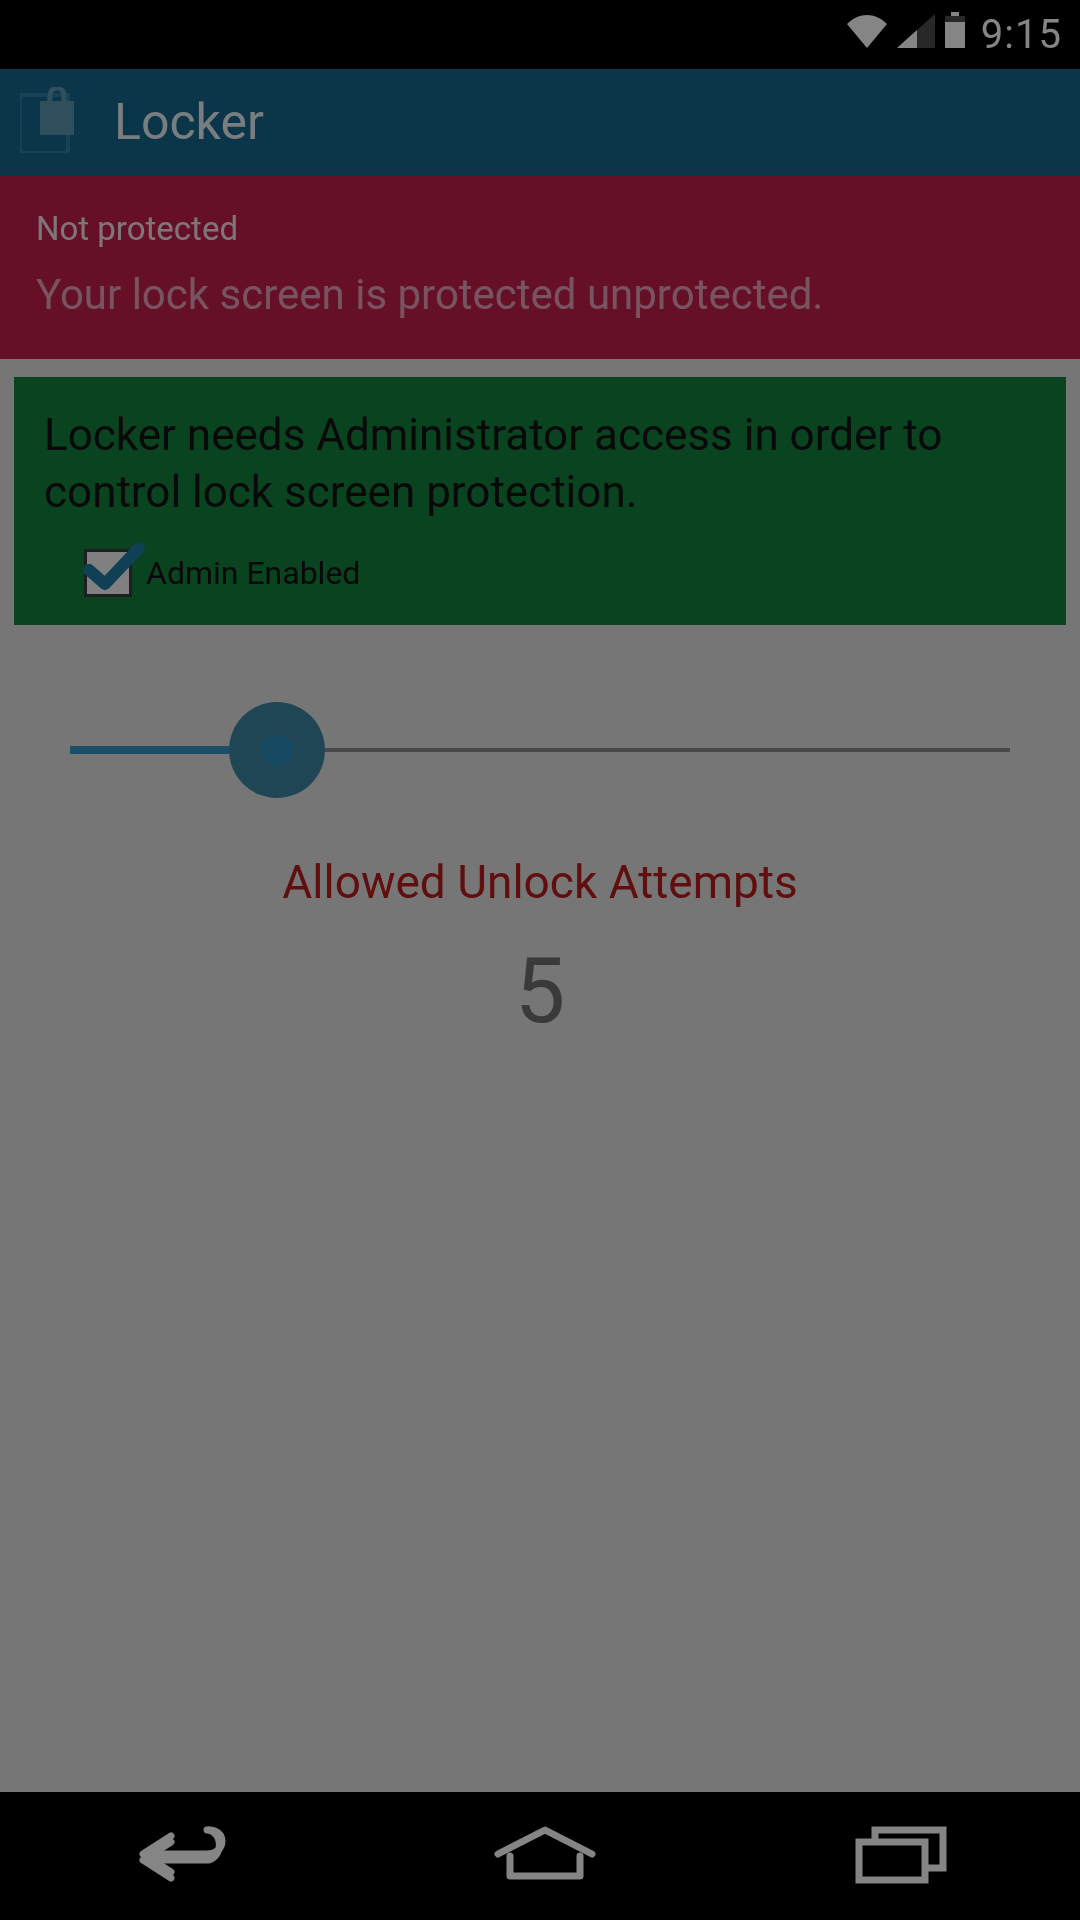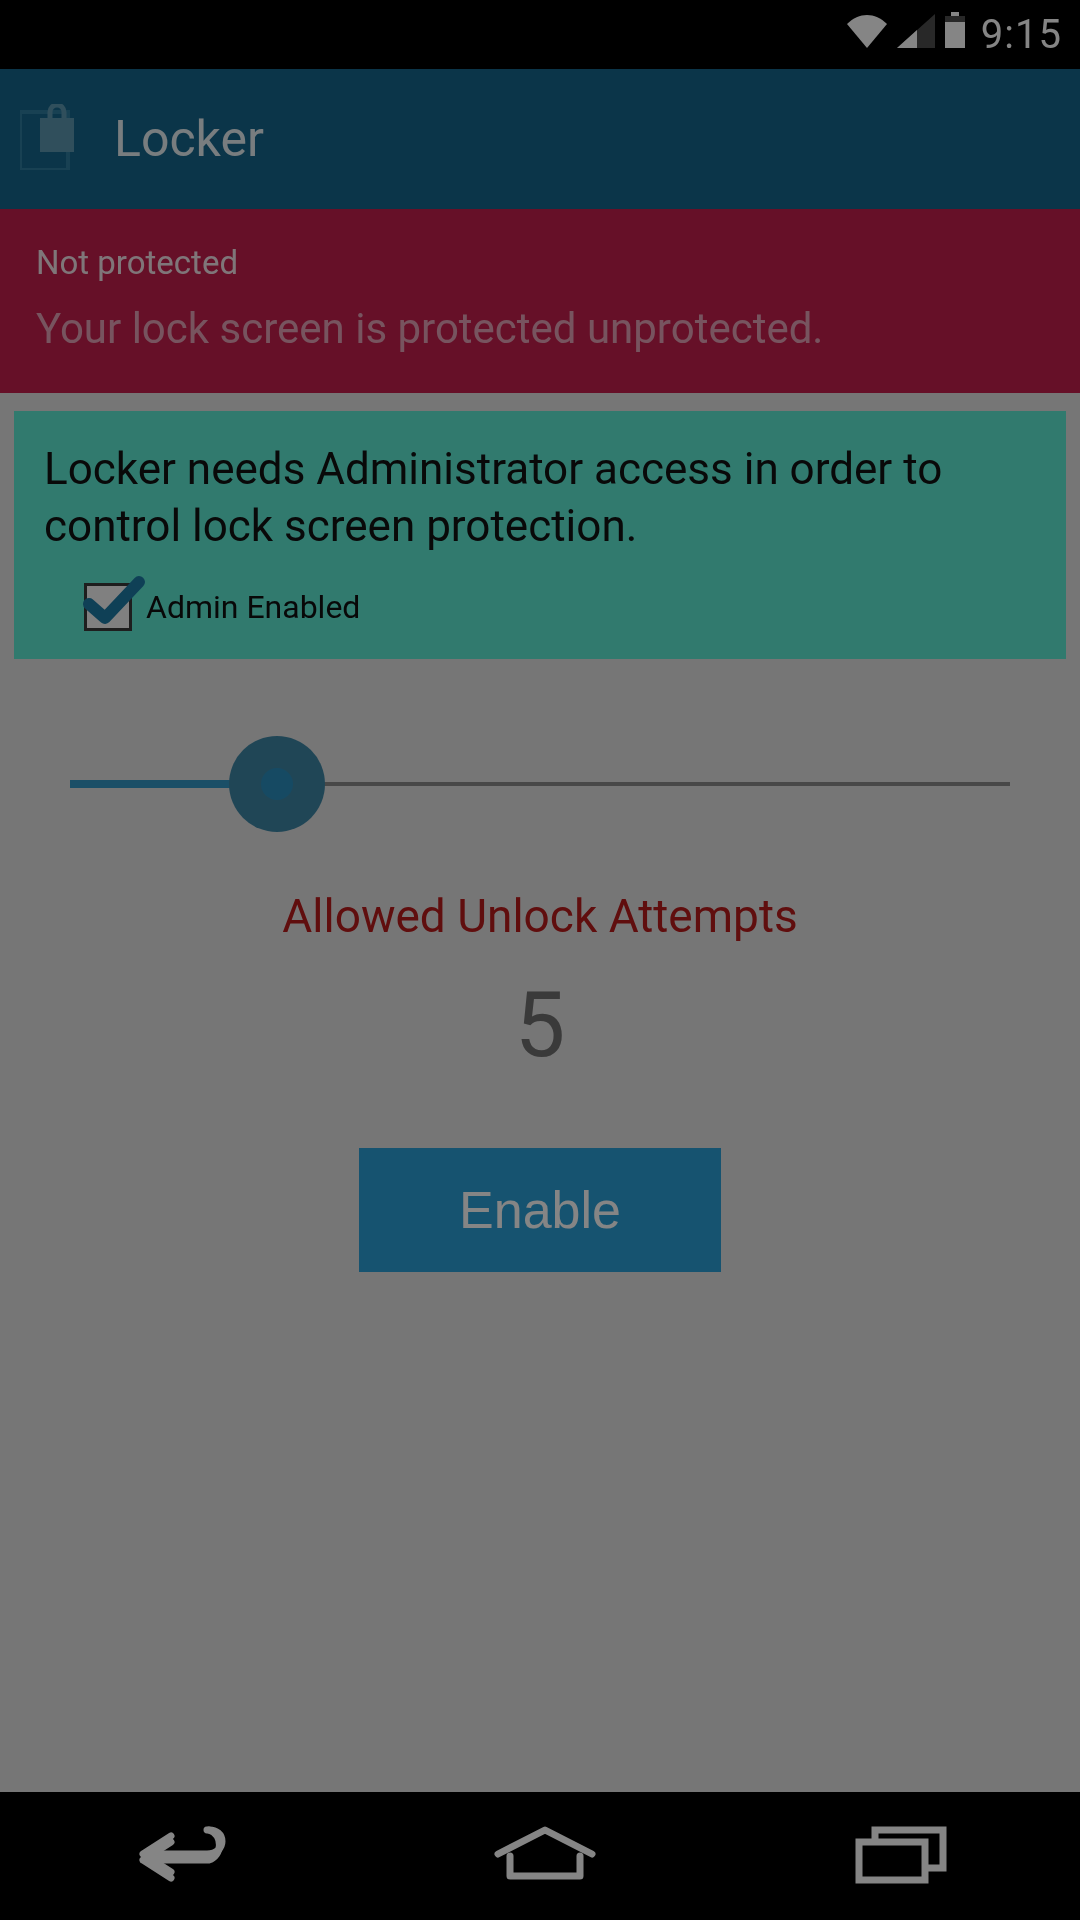--- a/index.html
+++ b/index.html
@@ -14,36 +14,36 @@
       height: 69px; background: #000; color:#ffffff;
       display:flex; align-items:center; justify-content:flex-end;
       padding: 0 16px 0 0; gap: 8px;
       font-size: 40px; letter-spacing: 1px;
     }
     .status-clock { margin-left: 6px; margin-right:2px; font-weight:400; }
     .ico { display:inline-block; }
 
     
     .action-bar {
-      height: 140px; background:#16678c;
+      height: 106px; background:#16678c;
       display:flex; align-items:center; padding-left: 20px; gap: 32px;
     }
     .app-title { color:#e7eff3; font-size:50px; font-weight:400; }
 
     
     .warning {
       background:#c41f4e; padding: 34px 36px 40px 36px;
     }
     .warning-title { color:#f4e3e9; font-size:33px; font-weight:400; margin-bottom: 22px; }
     .warning-sub   { color:#e4a2b6; font-size:42px; font-weight:400; }
 
     
     .card-wrap { padding: 18px 14px 0 14px; }
     .card {
-      background:#5eead4; padding: 30px 30px 28px 30px;
+      background:#15803d; padding: 30px 30px 28px 30px;
     }
     .card-msg { color:#121212; font-size:44px; line-height:1.3; margin-bottom: 28px; }
 
     .checkbox-row { display:flex; align-items:center; gap: 14px; margin-left: 40px; }
     .chk-box {
       width:48px; height:48px; border:3px solid #3a3a3a; position:relative; background:#f6f6f6;
     }
     .chk-box svg { position:absolute; left:-4px; top:-12px; }
     .chk-label { color:#111; font-size:32px; font-weight:400; }
 
@@ -146,21 +146,20 @@
 
   <div class="settings">
     <div class="slider-wrap">
       <div class="slider-track"></div>
       <div class="slider-fill" id="slider-fill" style="width: 22%;"></div>
       <div class="slider-halo" id="slider-halo" style="left: 22%;"></div>
       <div class="slider-thumb" id="slider-thumb" style="left: 22%;"></div>
     </div>
     <div class="setting-label">Allowed Unlock Attempts</div>
     <div class="setting-value">5</div>
-    <button class="enable-btn">Enable</button>
   </div>
 
   <div class="nav-bar">
     <span>
       <svg width="120" height="60" viewBox="0 0 120 60">
         <path d="M20 30 L48 12 M20 30 L48 48 M20 30 H86 A16 16 0 0 0 86 0" fill="none" stroke="#ffffff" stroke-width="7" stroke-linecap="round" transform="translate(0,6)"></path>
         <path d="M20 30 L48 12 M20 30 L48 48 M22 30 H84 C104 30 104 4 84 6" fill="none" stroke="#ffffff" stroke-width="7" stroke-linecap="round"></path>
       </svg>
     </span>
     <span>

